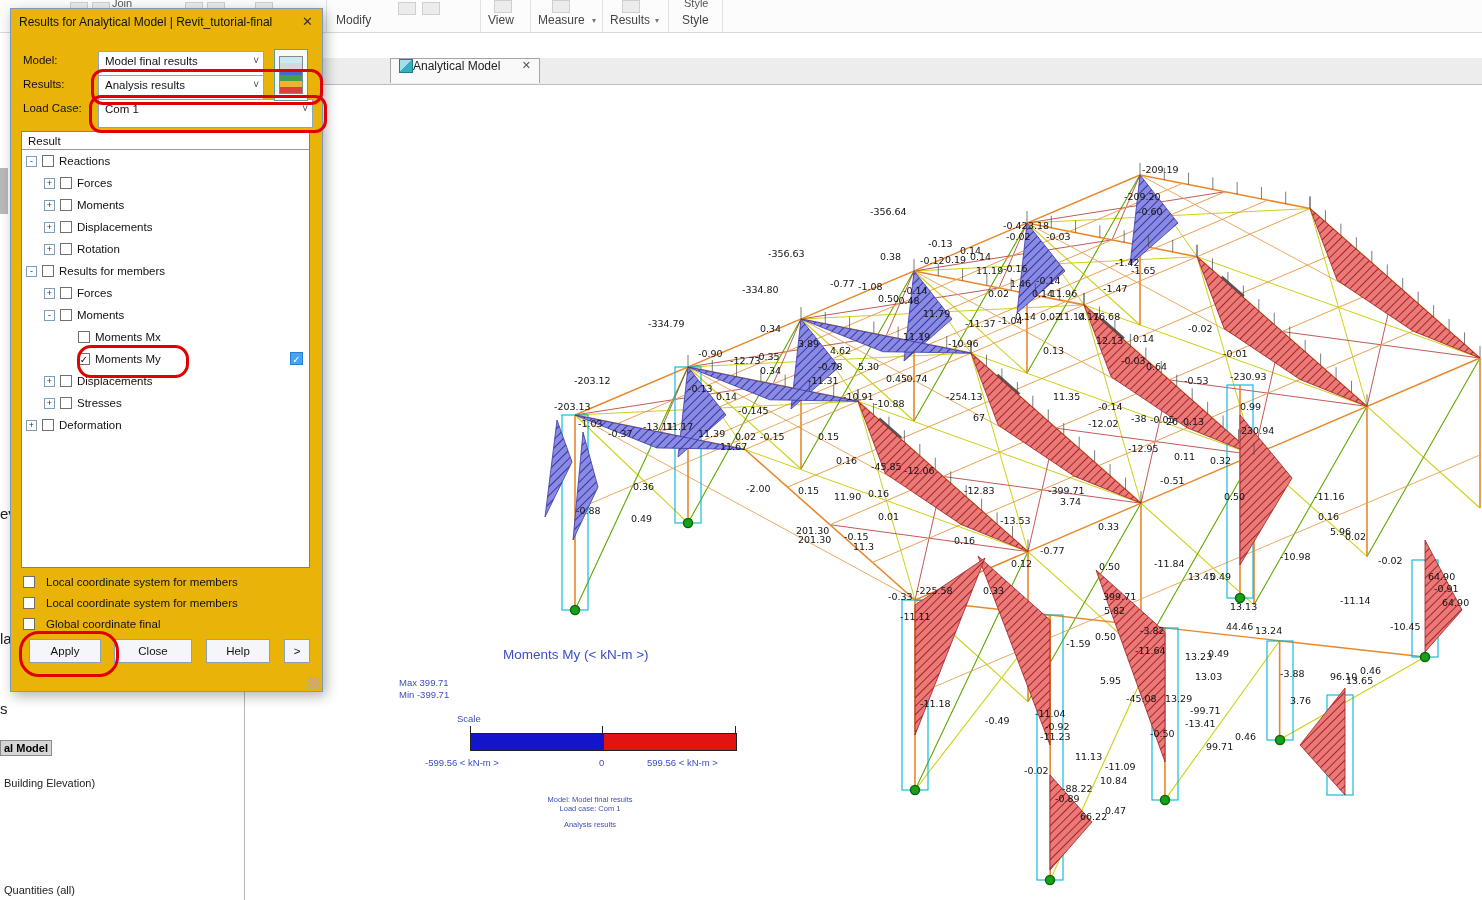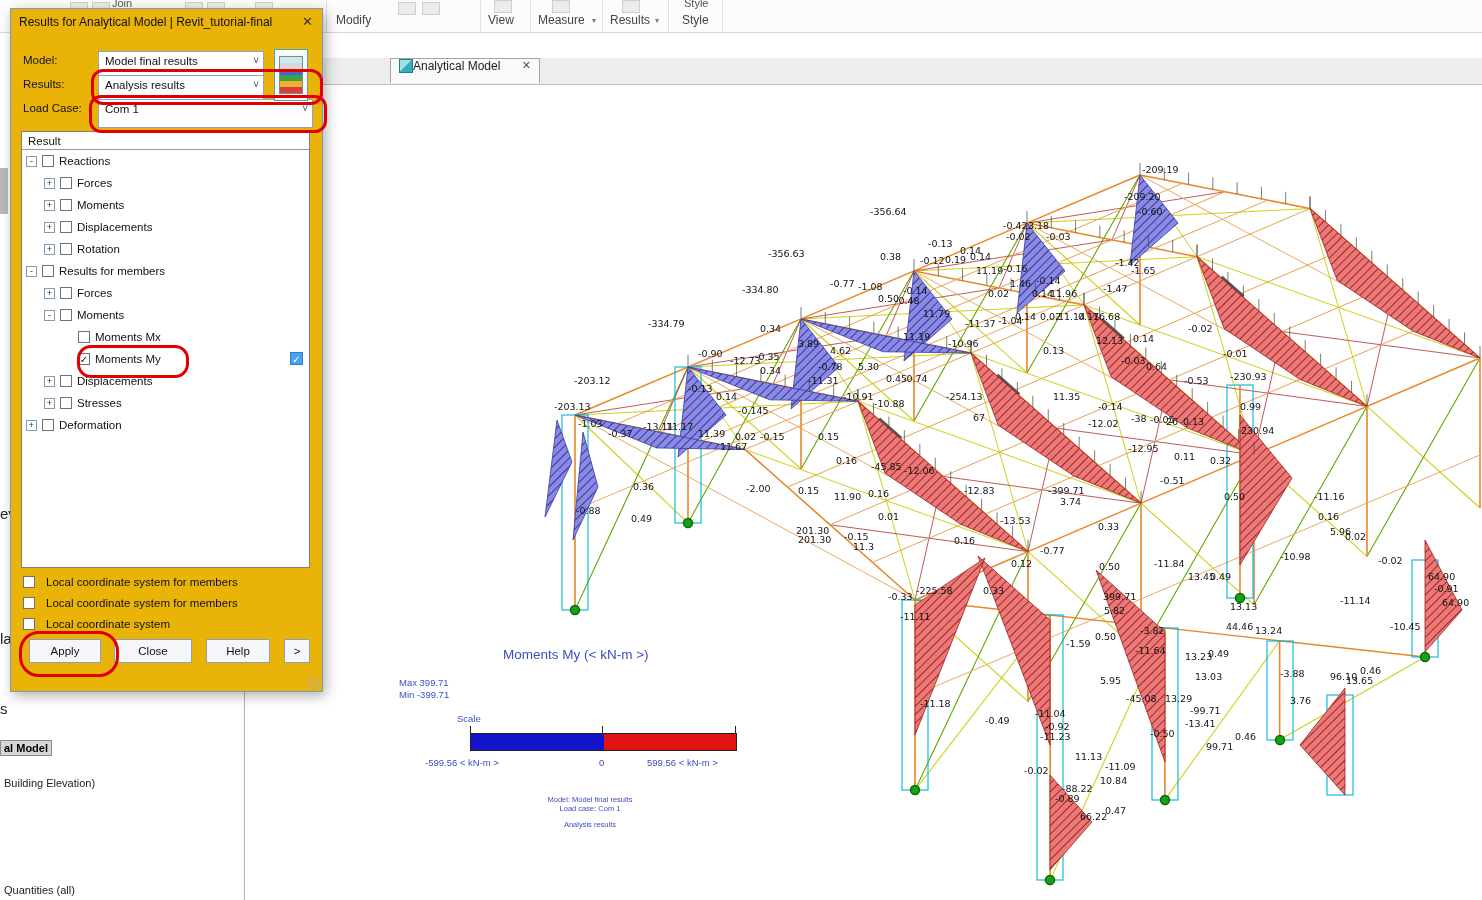--- a/index.html
+++ b/index.html
@@ -735,21 +735,21 @@
   <div class="optrow" style="top:567px">
     <span class="cb"></span>
     <span>Local coordinate system for members</span>
   </div>
   <div class="optrow" style="top:588px">
     <span class="cb"></span>
     <span>Local coordinate system for members</span>
   </div>
   <div class="optrow" style="top:609px">
     <span class="cb"></span>
-    <span>Local coordinate system</span>
+    <span>Global coordinate final</span>
   </div>
 
   <div class="btn" style="left:18px;width:72px">Apply</div>
   <div class="btn" style="left:103px;width:78px">Close</div>
   <div class="btn" style="left:195px;width:64px">Help</div>
   <div class="btn" style="left:273px;width:26px">&gt;</div>
 
   <div class="grip"></div>
 
   <div class="annot a1"></div>

